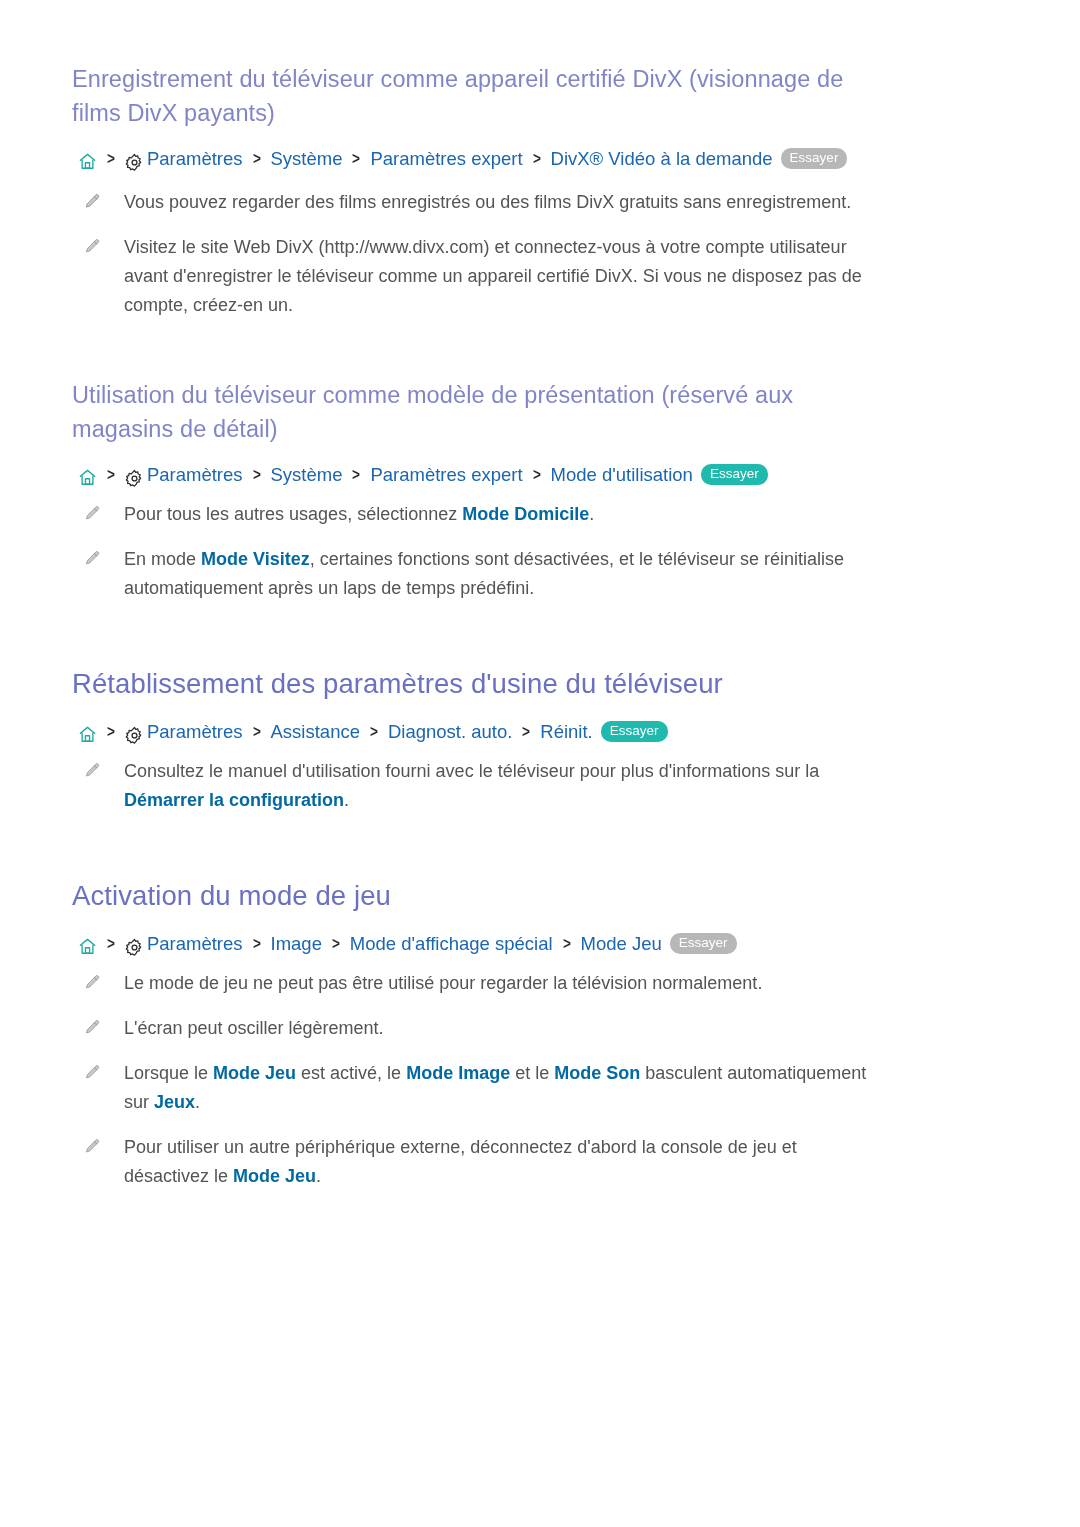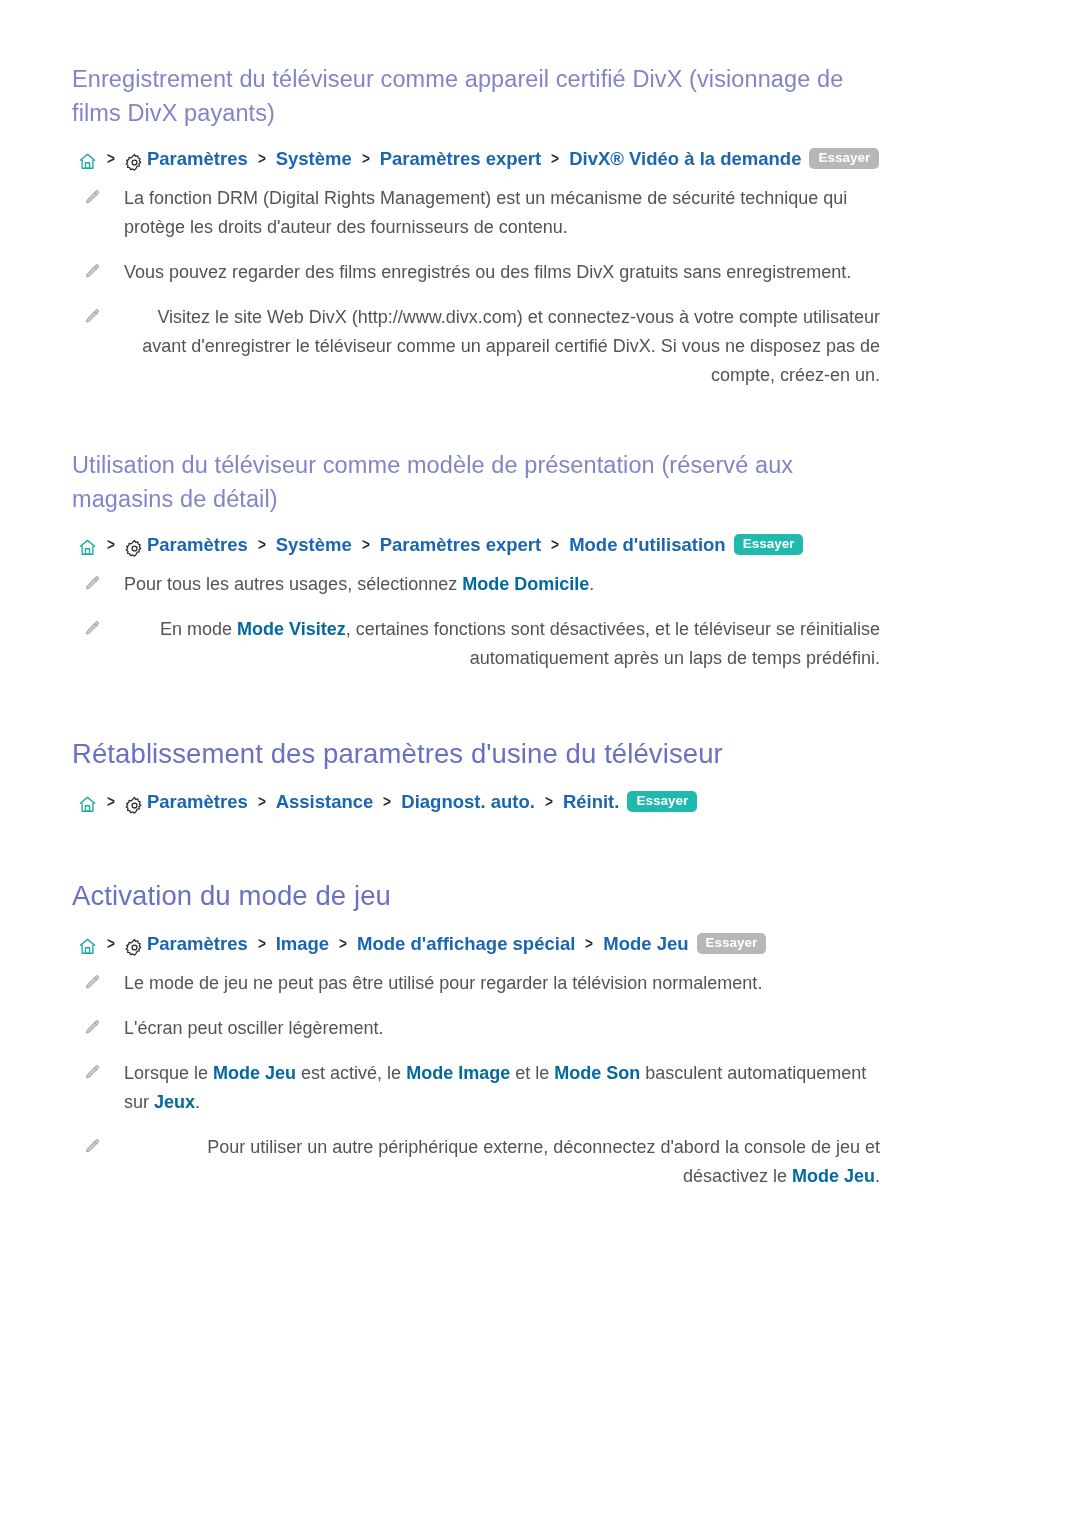--- a/index.html
+++ b/index.html
@@ -48,21 +48,21 @@
     display: flex;
     align-items: center;
     flex-wrap: wrap;
     margin: 0 0 12px 6px;
     font-size: 18.5px;
     line-height: 26px;
     gap: 0;
   }
   .crumb {
     color: #1a66b0;
-    font-weight: 700;
+    font-weight: 400;
     white-space: nowrap;
   }
   .crumb-sep {
     color: #2b2b2b;
     font-weight: 700;
     font-size: 17px;
     margin: 0 9px;
     display: inline-block;
     transform: scaleX(.8);
   }
@@ -78,24 +78,24 @@
     width: 19px;
     height: 19px;
     position: relative;
     top: 3px;
     margin-right: 3px;
   }
   .badge {
     display: inline-block;
     margin-left: 8px;
     padding: 2px 9px 3px 9px;
-    border-radius: 5px;
+    border-radius: 10px;
     font-size: 13.5px;
     line-height: 16px;
-    font-weight: 700;
+    font-weight: 400;
     color: #ffffff;
     position: relative;
     top: -1px;
     white-space: nowrap;
   }
   .badge.teal { background: #1fb9ad; }
   .badge.gray { background: #b7b7b7; }
 
   
   .para {
@@ -114,21 +114,21 @@
   }
   ul.notes > li {
     position: relative;
     padding-left: 52px;
     margin-bottom: 16px;
     font-size: 18px;
     line-height: 29px;
     color: #545454;
     max-width: 935px;
   }
-  ul.notes > li:last-child { margin-bottom: 0; text-align: right; }
+  ul.notes > li:last-child { margin-bottom: 0; }
   .note-ico {
     position: absolute;
     left: 10px;
     top: 4px;
     width: 19px;
     height: 19px;
   }
   b.hl {
     color: #0369a1;
     font-weight: 700;
@@ -157,21 +157,21 @@
         <span class="crumb-sep">&gt;</span>
         <span class="crumb">Paramètres expert</span>
         <span class="crumb-sep">&gt;</span>
         <span class="crumb">DivX® Vidéo à la demande</span>
         <span class="badge gray">Essayer</span>
       </div>
       <ul class="notes">
         <li><span class="note-ico"><svg viewBox="0 0 24 24" width="19" height="19">
               <path d="M17.4 2.6c.9-.9 2.2-.8 3 0 .8.8.9 2.1 0 3L9.6 16.5l-4 1.1 1.1-4z" fill="#c9c9c9" stroke="#9e9e9e" stroke-width="1.1" stroke-linejoin="round"></path>
               <path d="M15.6 4.5l3.3 3.3" stroke="#8f8f8f" stroke-width="1.1"></path>
-            </svg></span><span><span>La fonction DRM (Digital Rights Management) est un mécanisme de sécurité technique qui protège les droits d'auteur des fournisseurs de contenu.</span></span></li>
+            </svg></span></li>
         <li><span class="note-ico"><svg viewBox="0 0 24 24" width="19" height="19">
               <path d="M17.4 2.6c.9-.9 2.2-.8 3 0 .8.8.9 2.1 0 3L9.6 16.5l-4 1.1 1.1-4z" fill="#c9c9c9" stroke="#9e9e9e" stroke-width="1.1" stroke-linejoin="round"></path>
               <path d="M15.6 4.5l3.3 3.3" stroke="#8f8f8f" stroke-width="1.1"></path>
             </svg></span><span><span>Vous pouvez regarder des films enregistrés ou des films DivX gratuits sans enregistrement.</span></span></li>
         <li><span class="note-ico"><svg viewBox="0 0 24 24" width="19" height="19">
               <path d="M17.4 2.6c.9-.9 2.2-.8 3 0 .8.8.9 2.1 0 3L9.6 16.5l-4 1.1 1.1-4z" fill="#c9c9c9" stroke="#9e9e9e" stroke-width="1.1" stroke-linejoin="round"></path>
               <path d="M15.6 4.5l3.3 3.3" stroke="#8f8f8f" stroke-width="1.1"></path>
             </svg></span><span><span>Visitez le site Web DivX (http://www.divx.com) et connectez-vous à votre compte utilisateur avant d'enregistrer le téléviseur comme un appareil certifié DivX. Si vous ne disposez pas de compte, créez-en un.</span></span></li>
       </ul>
     </section>
@@ -223,20 +223,26 @@
           </svg></span>
         <span class="crumb">Paramètres</span>
         <span class="crumb-sep">&gt;</span>
         <span class="crumb">Assistance</span>
         <span class="crumb-sep">&gt;</span>
         <span class="crumb">Diagnost. auto.</span>
         <span class="crumb-sep">&gt;</span>
         <span class="crumb">Réinit.</span>
         <span class="badge teal">Essayer</span>
       </div>
+      <ul class="notes">
+        <li><span class="note-ico"><svg viewBox="0 0 24 24" width="19" height="19">
+              <path d="M17.4 2.6c.9-.9 2.2-.8 3 0 .8.8.9 2.1 0 3L9.6 16.5l-4 1.1 1.1-4z" fill="#c9c9c9" stroke="#9e9e9e" stroke-width="1.1" stroke-linejoin="round"></path>
+              <path d="M15.6 4.5l3.3 3.3" stroke="#8f8f8f" stroke-width="1.1"></path>
+            </svg></span><span><span>Consultez le manuel d'utilisation fourni avec le téléviseur pour plus d'informations sur la </span><b class="hl">Démarrer la configuration</b><span>.</span></span></li>
+      </ul>
     </section>
     <section class="sec-gap-xl">
       <h2 class="h-main">Activation du mode de jeu</h2>
       <div class="breadcrumb">
         <span class="ico-home"><svg viewBox="0 0 24 24" width="19" height="19" fill="none" stroke="#1fa99e" stroke-width="1.7" stroke-linejoin="round" stroke-linecap="round">
             <path d="M3 10.5 12 3l9 7.5"></path>
             <path d="M5.2 10.2V20.5h13.6V10.2"></path>
             <rect x="9.4" y="13.6" width="5.2" height="6.9"></rect>
           </svg></span>
         <span class="crumb-sep">&gt;</span>

